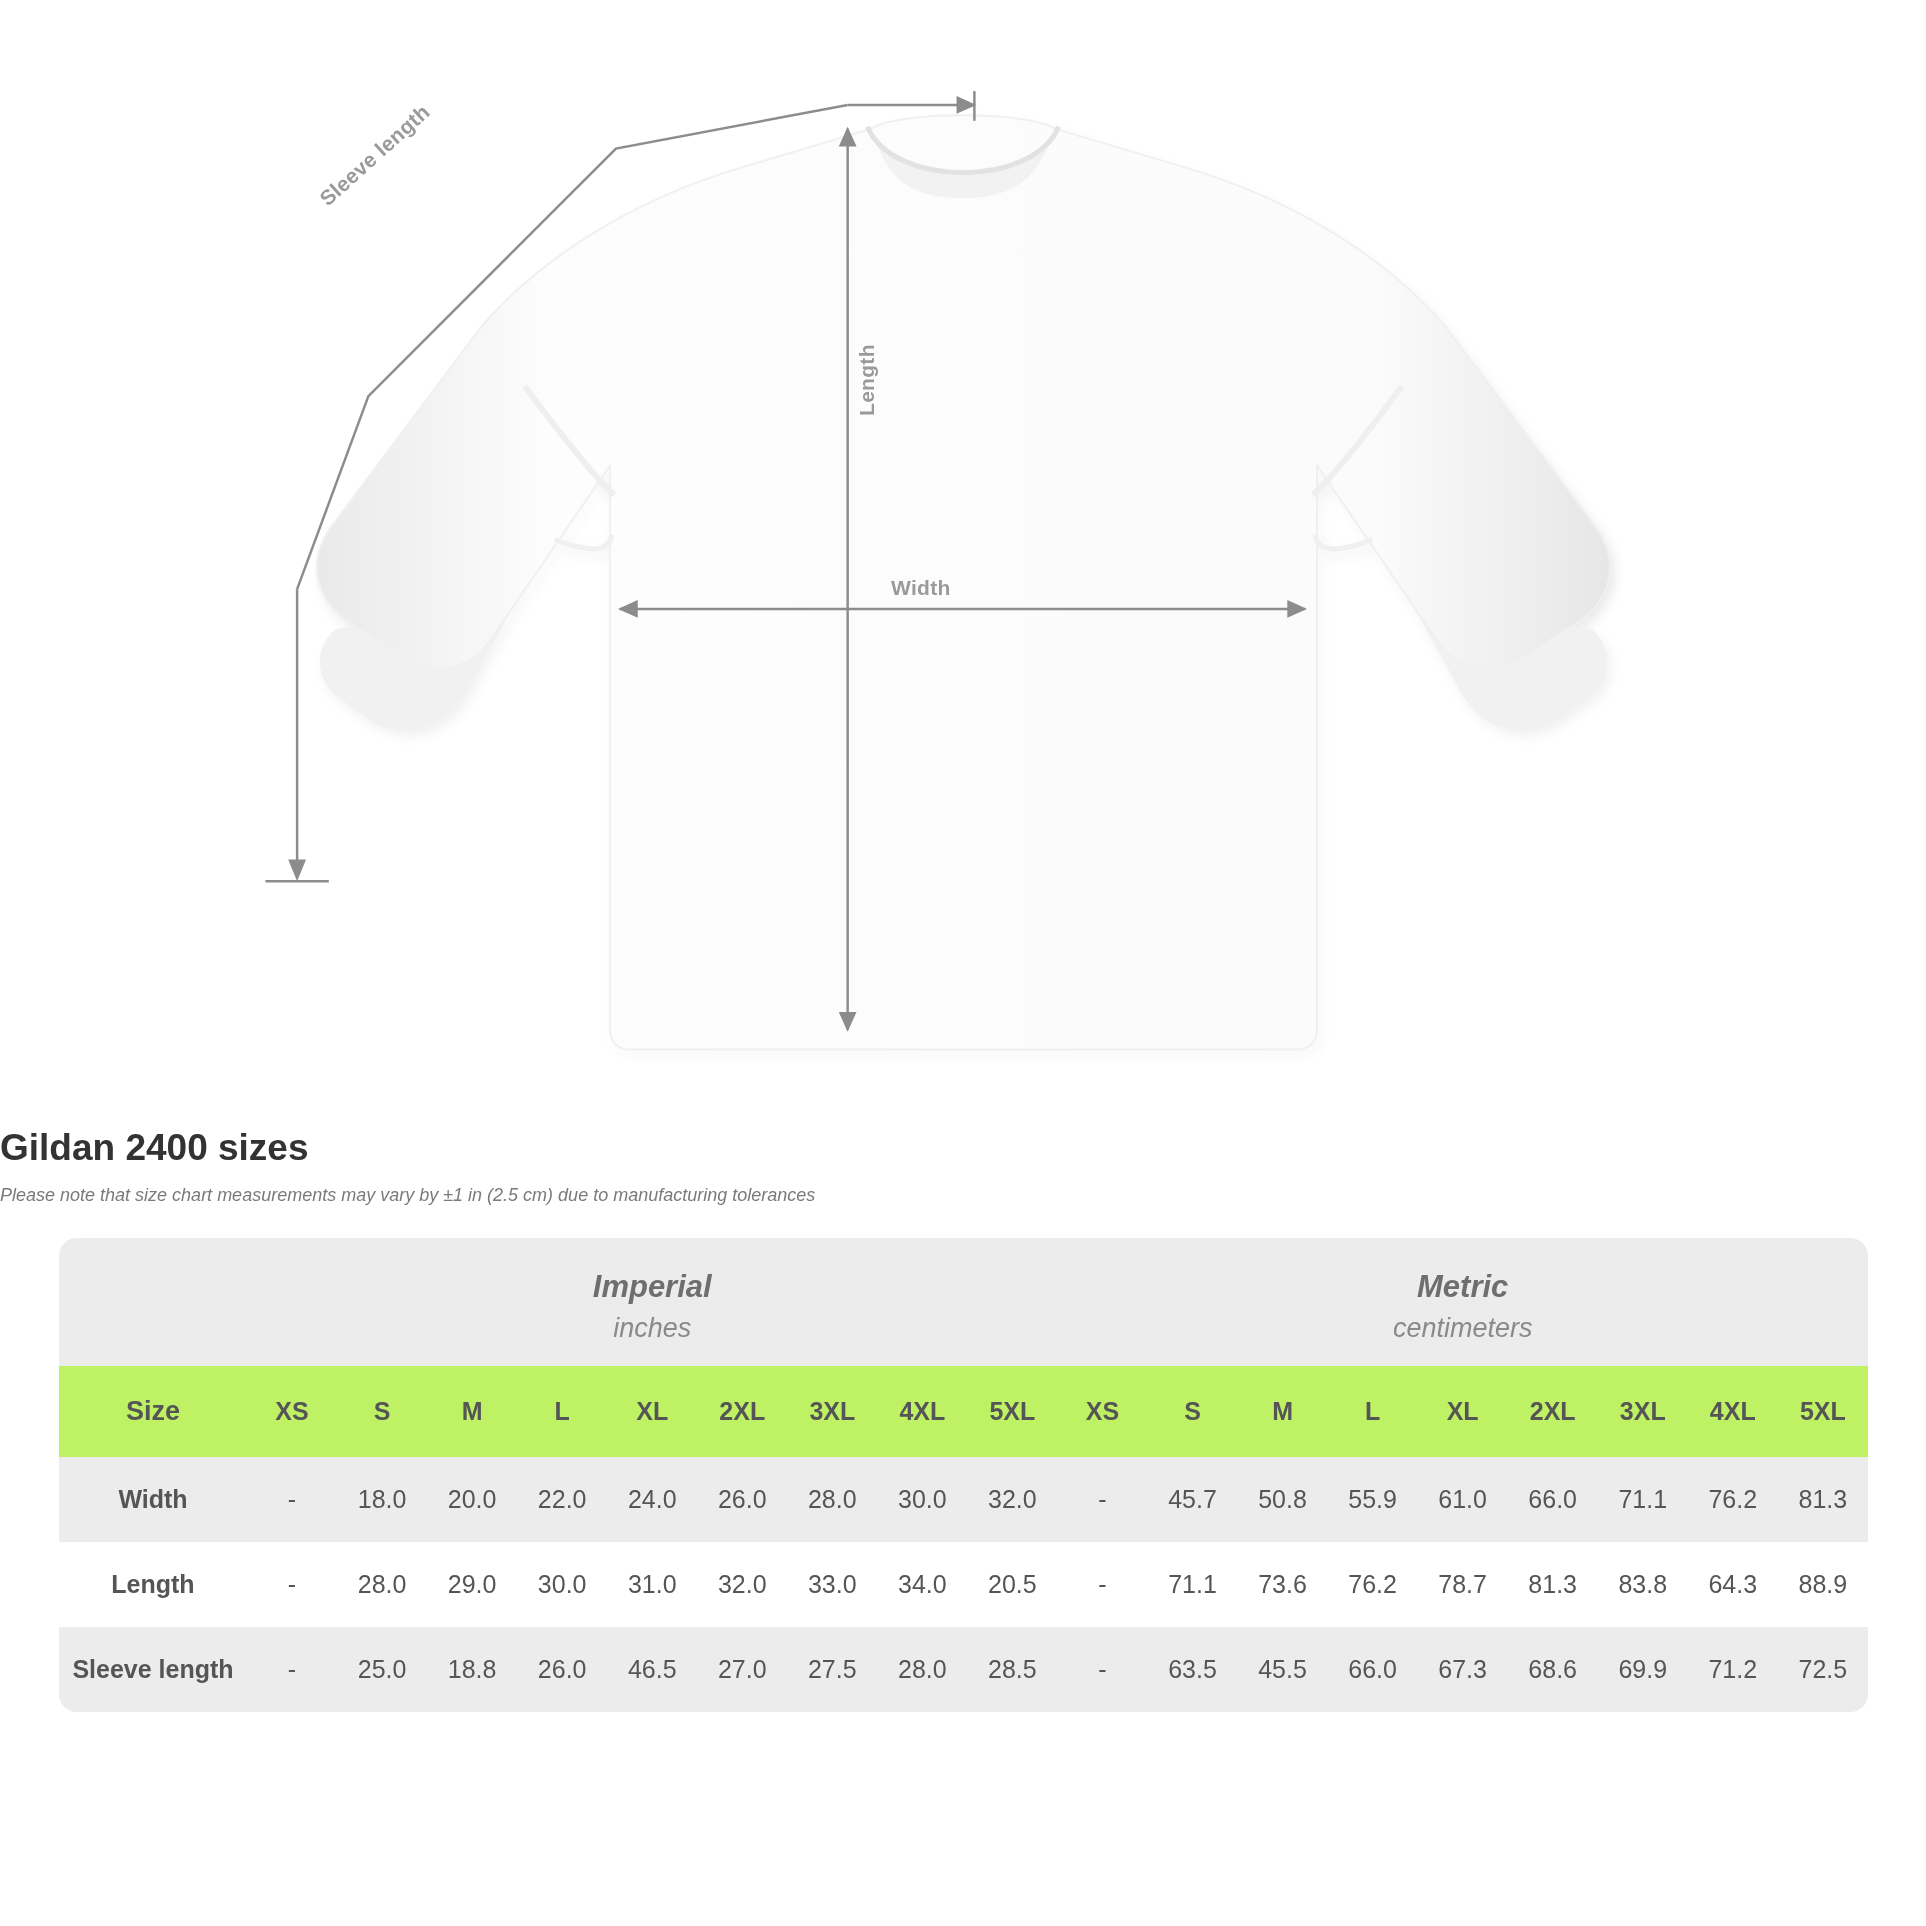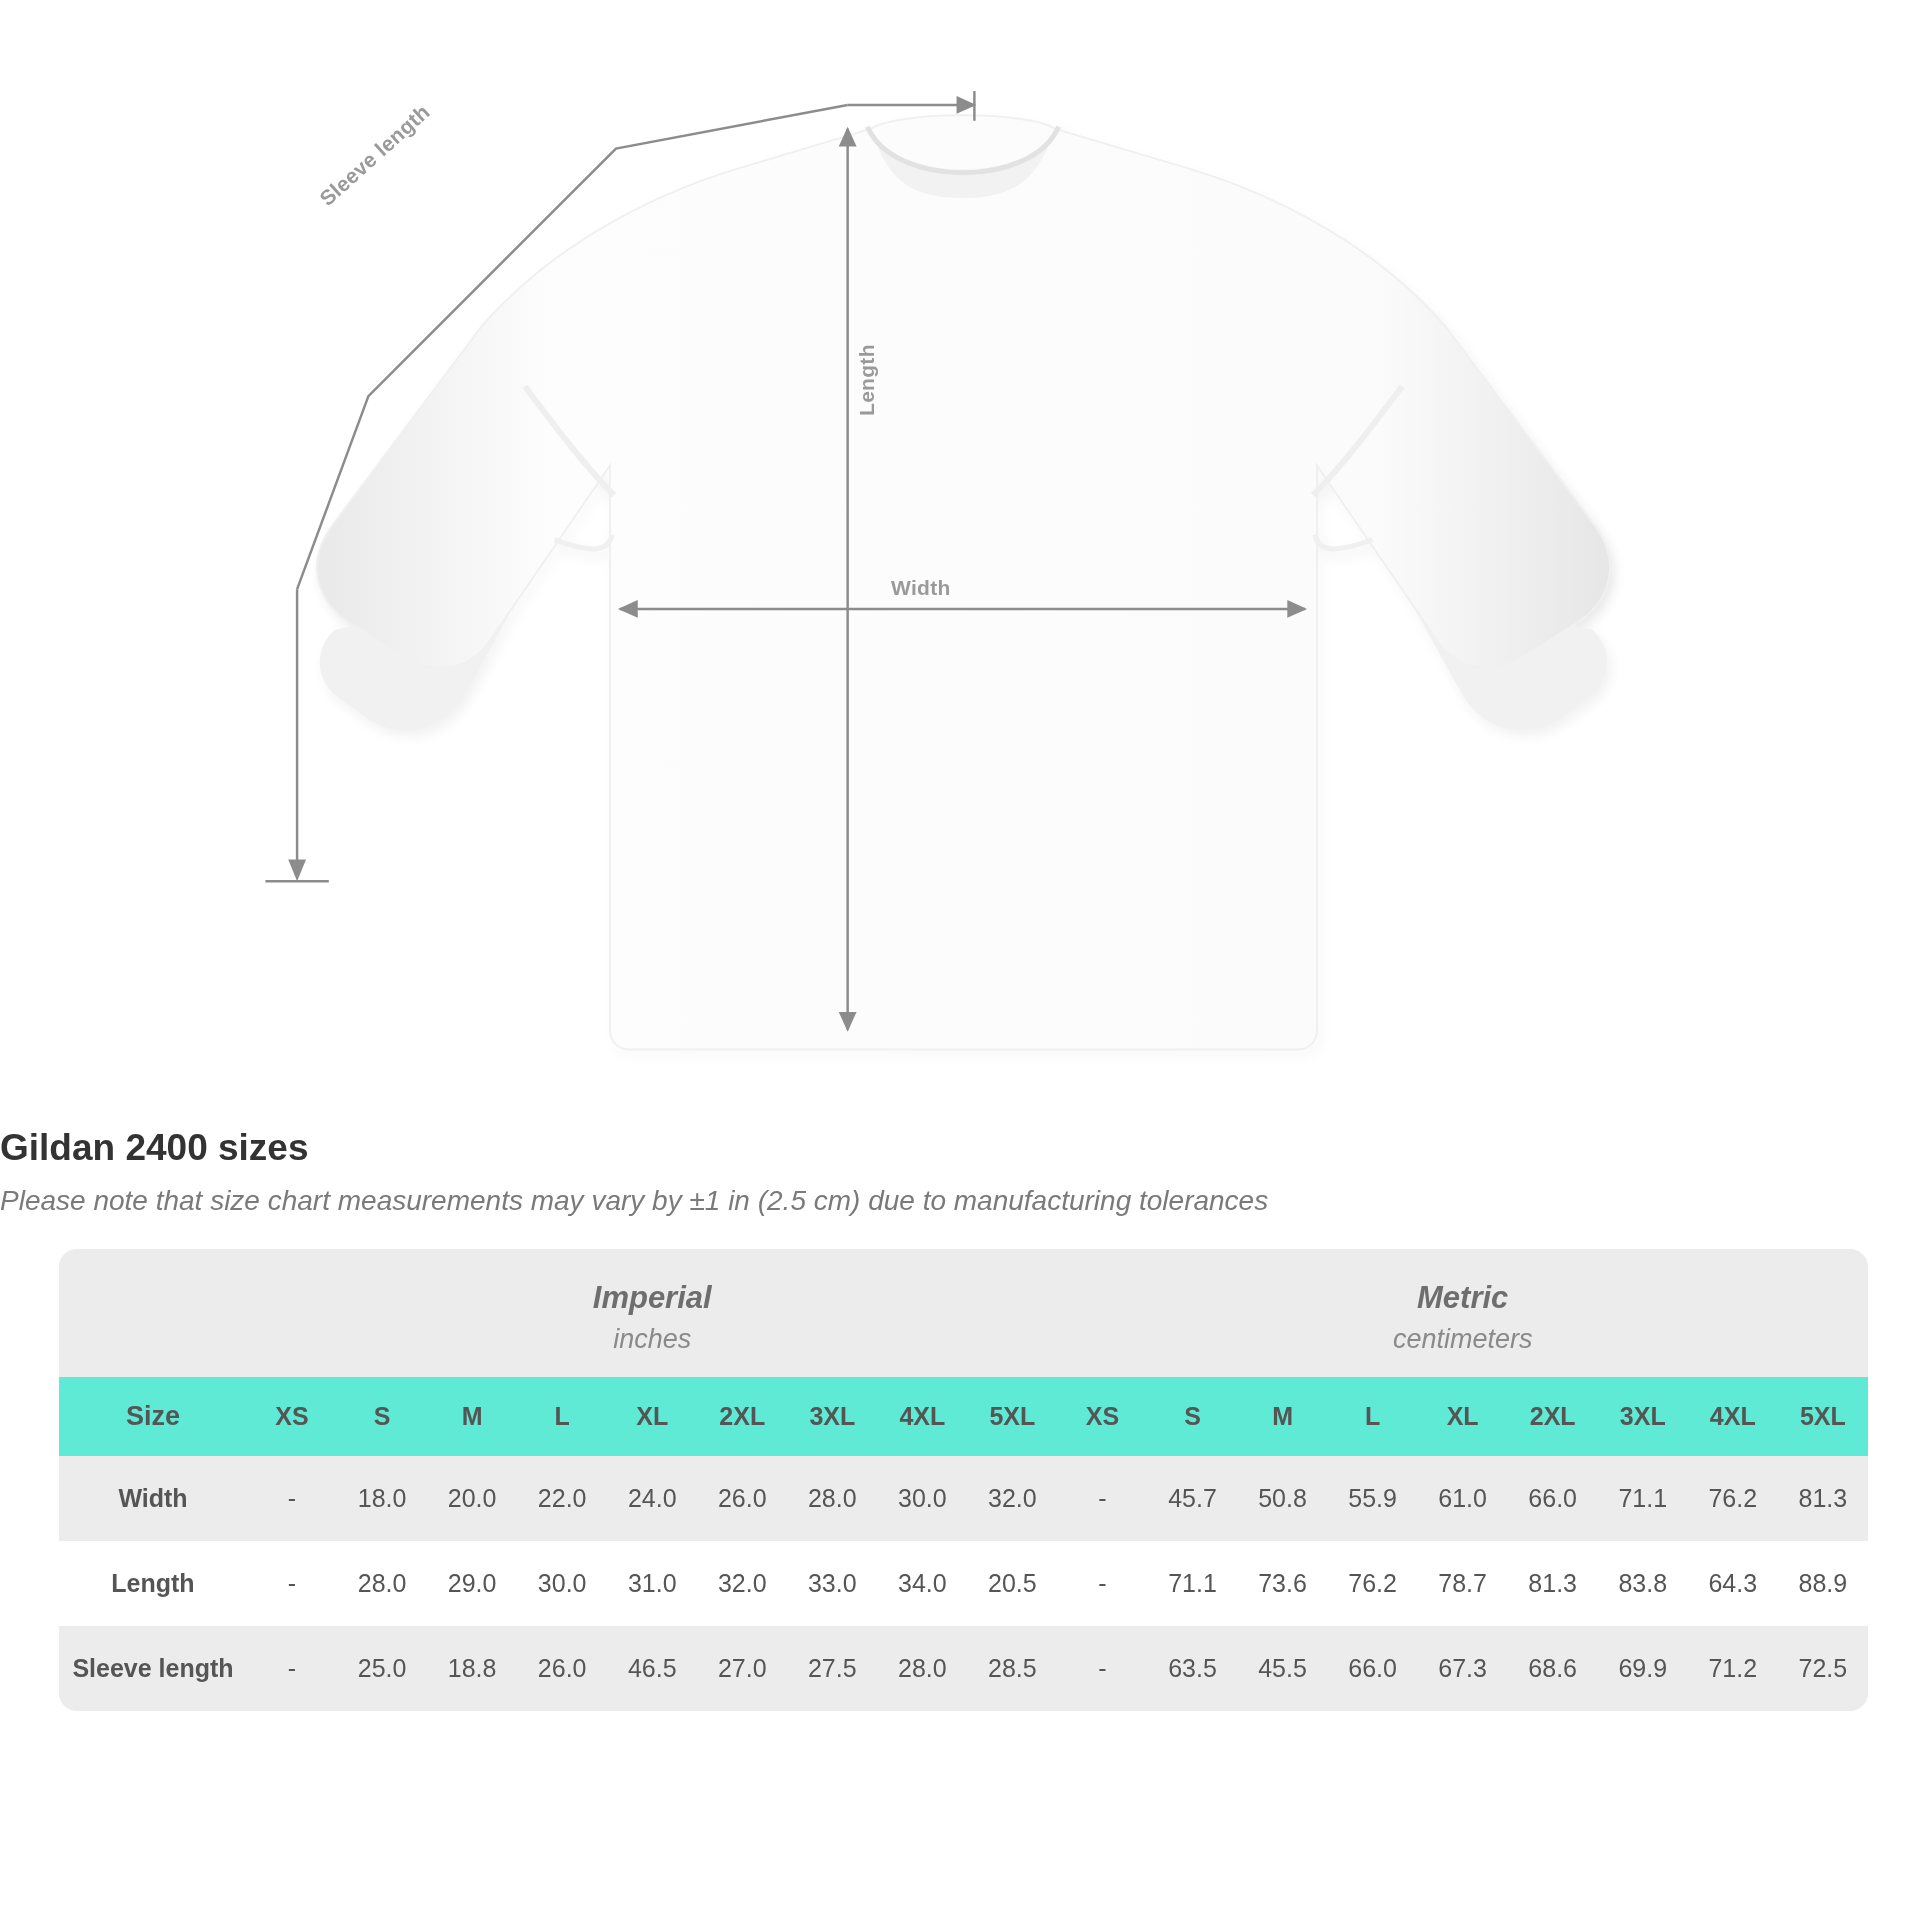--- a/index.html
+++ b/index.html
@@ -60,21 +60,21 @@
     text-align: left;
     margin-top: 18px;
   }
   .chart-title {
     font-size: 37px;
     font-weight: bold;
     color: #333333;
     margin: 0;
   }
   .chart-subtitle {
-    font-size: 28px;
+    font-size: 18px;
     font-style: italic;
     color: #7a7a7a;
     margin: 16px 0 0 0;
   }
 
   
   .table-wrap {
     margin: 32px 59px 0 59px;
     border-radius: 18px;
     overflow: hidden;
@@ -104,22 +104,22 @@
   }
   .unit-sub {
     font-size: 27px;
     font-style: italic;
     color: #8a8a8a;
     display: block;
     margin-top: 8px;
   }
   
   .head-row td {
-    background: #5eead4;
-    padding: 24px 0;
+    background: #bef264;
+    padding: 30px 0;
     font-weight: bold;
     color: #5e5e5e;
     font-size: 26px;
   }
   .head-row td.rowlabel { font-size: 27px; }
   
   .data-row td {
     padding: 28px 0;
     color: #5a5a5a;
     font-size: 26px;

